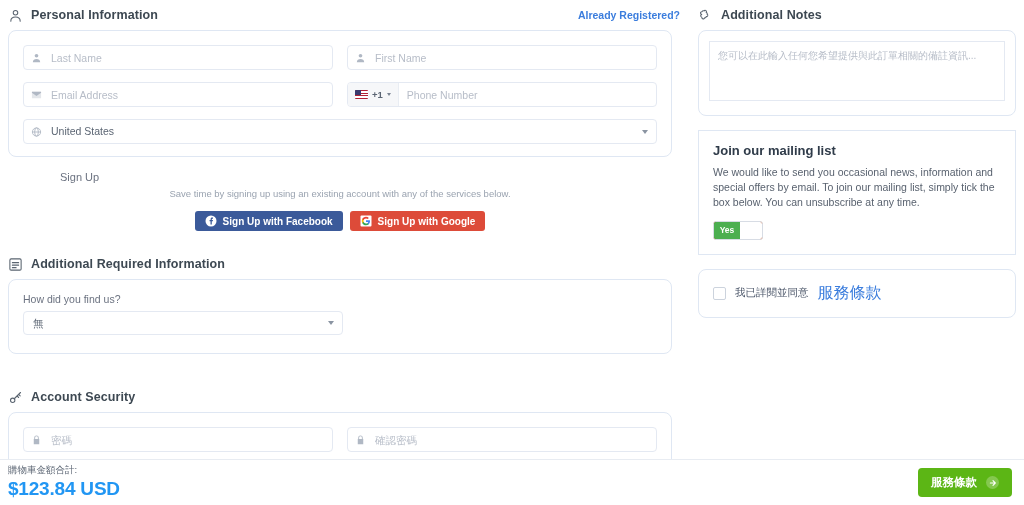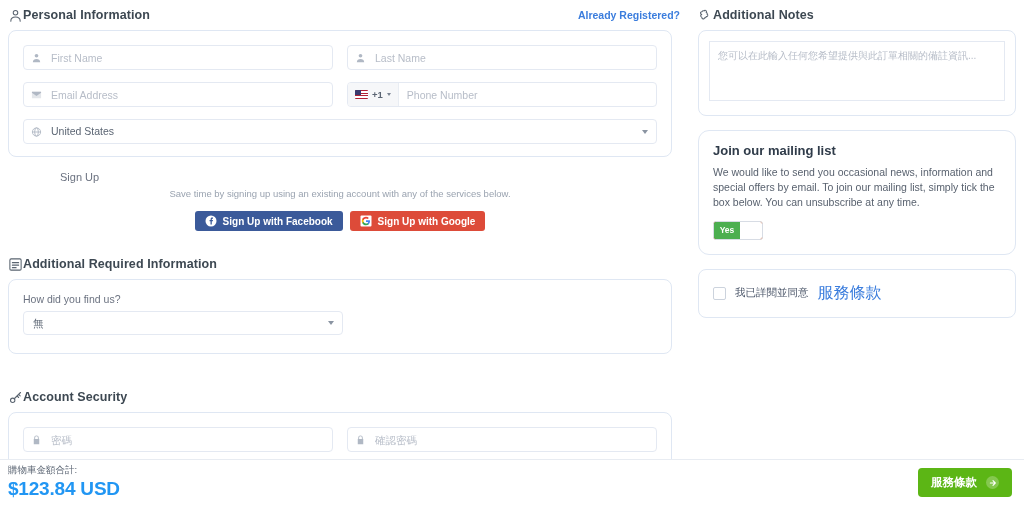--- a/index.html
+++ b/index.html
@@ -11,21 +11,21 @@
     overflow: hidden;
   }
   .page { position: relative; width: 1024px; height: 505px; }
 
   
   .left-col  { position: absolute; left: 0;   top: 0; width: 680px; }
   .right-col { position: absolute; left: 690px; top: 0; width: 334px; }
 
   
   .sec-head {
-    display: flex; align-items: center; 
+    display: flex; align-items: center; gap: 8px;
     height: 30px; padding-left: 8px;
   }
   .sec-head .title {
     font-size: 12.5px; font-weight: bold; color: #3d4852; letter-spacing: .1px;
   }
   .sec-ico { width: 15px; height: 15px; display: block; color: #5a6470; flex: none; }
   .sec-ico svg { display: block; width: 15px; height: 15px; }
 
   .reg-link {
     position: absolute; right: 0; top: 9px;
@@ -141,21 +141,21 @@
   .notes-card { padding: 10px; }
   textarea.notes {
     width: 100%; height: 60px; resize: none;
     border: 1px solid #e4e9f2; border-radius: 0;
     font-size: 10px; color: #9aa3b0; padding: 7px 8px;
     font-family: inherit; line-height: 1.4;
   }
   textarea.notes::placeholder { color: #b7bdc8; }
 
   .mail-card {
-    border: 1px solid #dfe7f3; border-radius: 11px; background: #fff;
+    border: 1px solid #dfe7f3; border-radius: 0; background: #fff;
     margin: 0 8px; padding: 12px 14px 14px;
   }
   .mail-title { font-size: 13px; font-weight: bold; color: #2f3b49; margin-bottom: 7px; }
   .mail-text { font-size: 10.5px; line-height: 1.42; color: #59626f; }
   .toggle {
     margin-top: 11px; display: inline-flex; width: 50px; height: 19px;
     border: 1px solid #d7dce4; border-radius: 3px; overflow: hidden; cursor: pointer;
     background: #c2410c;
   }
   .toggle .on {
@@ -218,30 +218,30 @@
 
     <div class="card">
       <div class="row first">
         <div class="field">
           <span class="f-ico">
             <svg viewBox="0 0 24 24" fill="currentColor">
                 <circle cx="12" cy="7" r="4"></circle>
                 <path d="M4 21c0-4.4 3.6-7 8-7s8 2.6 8 7z"></path>
               </svg>
           </span>
-          <input class="inp" type="text" placeholder="First Name" style="">
+          <input class="inp" type="text" placeholder="Last Name" style="">
         </div>
         <div class="field">
           <span class="f-ico">
             <svg viewBox="0 0 24 24" fill="currentColor">
                 <circle cx="12" cy="7" r="4"></circle>
                 <path d="M4 21c0-4.4 3.6-7 8-7s8 2.6 8 7z"></path>
               </svg>
           </span>
-          <input class="inp" type="text" placeholder="Last Name" style="">
+          <input class="inp" type="text" placeholder="First Name" style="">
         </div>
       </div>
 
       <div class="row">
         <div class="field">
           <span class="f-ico">
             <svg viewBox="0 0 24 24" fill="currentColor">
                 <path d="M2 5h20v14H2z" opacity=".35"></path>
                 <path d="M2 5h20v2l-10 7L2 7z"></path>
               </svg>

